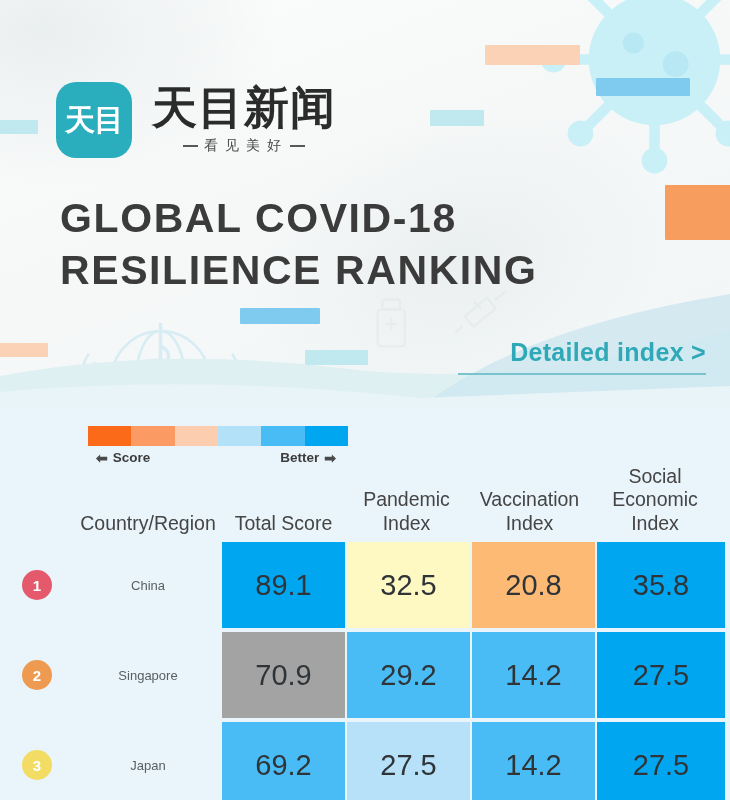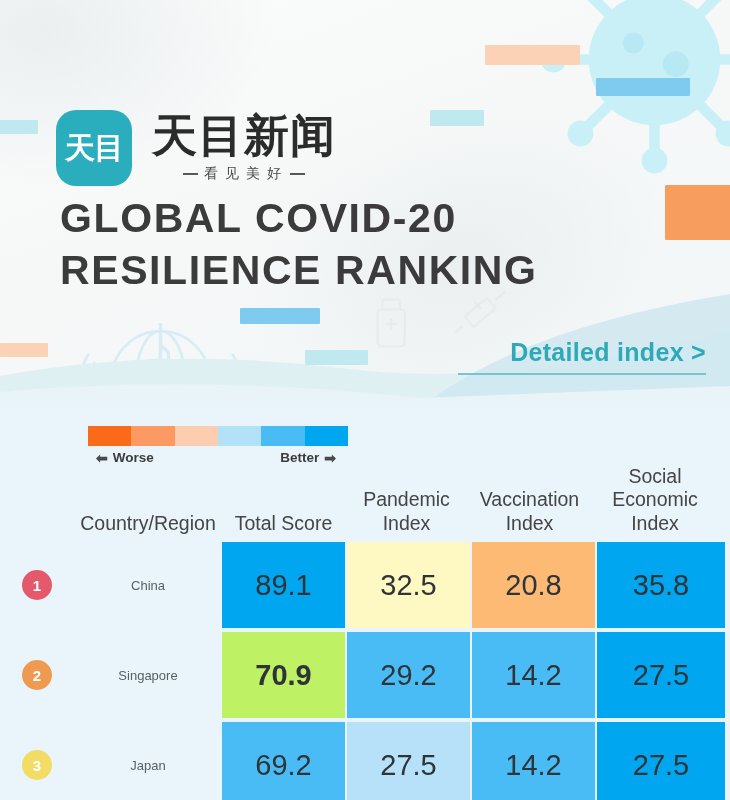--- a/index.html
+++ b/index.html
@@ -87,21 +87,20 @@
     position: absolute;
     border-radius: 1px;
   }
 
   
   #logo-row {
     position: absolute;
     left: 56px; top: 82px;
     display: flex;
     align-items: center;
-    margin-top: 28px;
   }
   #logo-badge {
     width: 76px; height: 76px;
     border-radius: 20px;
     background: #2aaebe;
     display: flex;
     align-items: center;
     justify-content: center;
     flex: none;
   }
@@ -403,21 +402,21 @@
         <div id="logo-title">天目新闻</div>
         <div id="logo-sub-row">
           <span class="logo-dash"></span>
           <span id="logo-subtitle">看见美好</span>
           <span class="logo-dash"></span>
         </div>
       </div>
     </div>
 
     <div id="headline">
-      <span>GLOBAL COVID-20</span>
+      <span>GLOBAL COVID-18</span>
       <span id="headline-l2">RESILIENCE RANKING</span>
     </div>
 
     <div id="detailed-index">
       <div id="detailed-index-label">Detailed index &gt;</div>
       <div id="detailed-index-rule"></div>
     </div>
   </div>
 
   <div id="table-section">
@@ -427,21 +426,21 @@
           <div class="legend-swatch" style="background: rgb(250, 106, 24);"></div>
           <div class="legend-swatch" style="background: rgb(251, 154, 98);"></div>
           <div class="legend-swatch" style="background: rgb(253, 205, 176);"></div>
           <div class="legend-swatch" style="background: rgb(179, 225, 247);"></div>
           <div class="legend-swatch" style="background: rgb(73, 188, 245);"></div>
           <div class="legend-swatch" style="background: rgb(0, 167, 240);"></div>
         </div>
       <div id="legend-labels">
         <div class="legend-side" id="legend-worse">
           <span class="legend-arrow">⬅</span>
-          <span>Worse</span>
+          <span>Score</span>
         </div>
         <div class="legend-side" id="legend-better">
           <span>Better</span>
           <span class="legend-arrow">➡</span>
         </div>
       </div>
     </div>
 
     <div id="table-head">
       <div class="th" id="th-rank"></div>
@@ -471,21 +470,21 @@
           <div class="cell-val" style="background: rgb(0, 167, 240);">89.1</div>
           <div class="cell-val" style="background: #fef9c3;">32.5</div>
           <div class="cell-val" style="background: #fdba74;">20.8</div>
           <div class="cell-val" style="background: rgb(0, 167, 240);">35.8</div>
         </div>
         <div class="row">
           <div class="cell-rank">
             <div class="rank-badge" style="background: rgb(239, 154, 81);">2</div>
           </div>
           <div class="cell-country">Singapore</div>
-          <div class="cell-val" style="background: #bef264; font-weight: bold;">70.9</div>
+          <div class="cell-val" style="background: #a3a3a3;">70.9</div>
           <div class="cell-val" style="background: rgb(73, 188, 245);">29.2</div>
           <div class="cell-val" style="background: rgb(73, 188, 245);">14.2</div>
           <div class="cell-val" style="background: rgb(0, 167, 240);">27.5</div>
         </div>
         <div class="row">
           <div class="cell-rank">
             <div class="rank-badge" style="background: rgb(242, 220, 99);">3</div>
           </div>
           <div class="cell-country">Japan</div>
           <div class="cell-val" style="background: rgb(73, 188, 245);">69.2</div>

